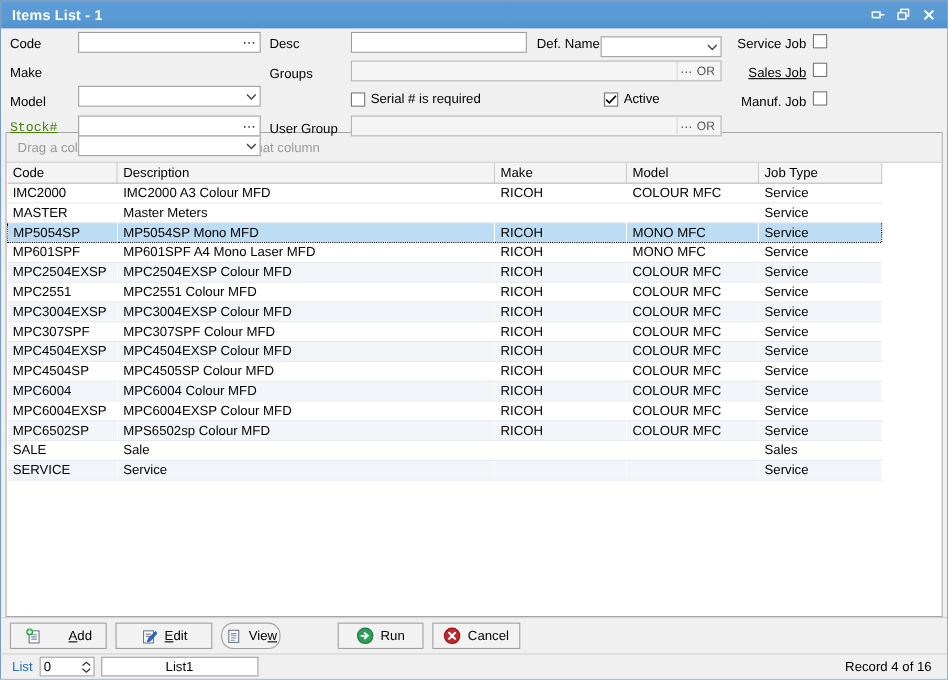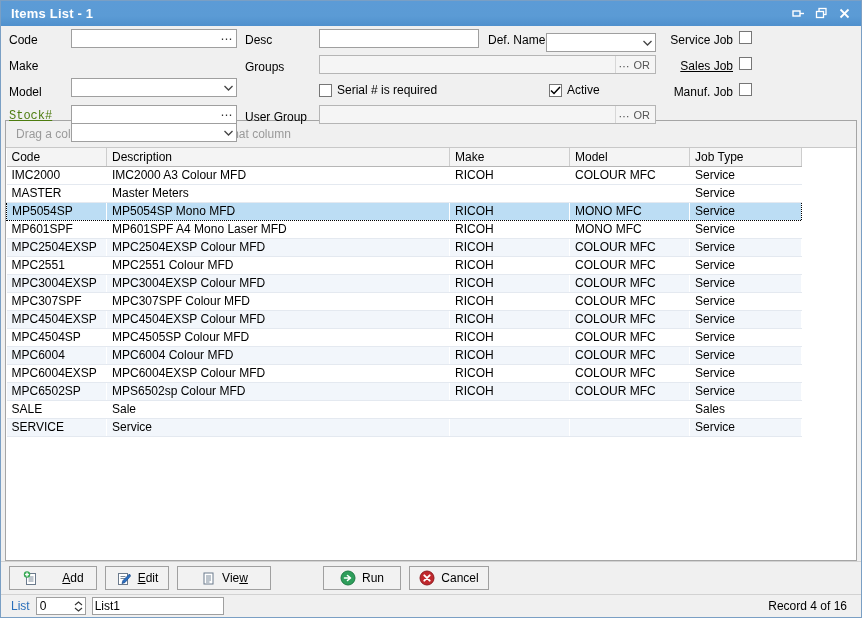--- a/index.html
+++ b/index.html
@@ -433,32 +433,32 @@
             <line x1="5.5" y1="6" x2="10.5" y2="6" stroke="#7b8a9a"></line>
             <line x1="5.5" y1="8" x2="10.5" y2="8" stroke="#7b8a9a"></line>
             <line x1="5.5" y1="10" x2="10.5" y2="10" stroke="#7b8a9a"></line>
             <circle cx="4" cy="3.5" r="3.2" fill="#35a853"></circle>
             <line x1="4" y1="1.6" x2="4" y2="5.4" stroke="#fff" stroke-width="1.4"></line>
             <line x1="2.1" y1="3.5" x2="5.9" y2="3.5" stroke="#fff" stroke-width="1.4"></line>
           </svg>
       </span>
       <span><span></span><u>A</u><span>dd</span></span>
     </div>
-    <div class="btn" style="width:64px;">
+    <div class="btn" style="width:88px;">
       <span class="ic">
         <svg width="15" height="15" viewBox="0 0 15 15">
             <rect x="2.5" y="2.5" width="9" height="11" fill="#fff" stroke="#6b7a8c" stroke-width="1"></rect>
             <line x1="4.5" y1="5.5" x2="9.5" y2="5.5" stroke="#7b8a9a"></line>
             <line x1="4.5" y1="7.5" x2="9.5" y2="7.5" stroke="#7b8a9a"></line>
             <path d="M13.5 3 L7 9.5 L6 12.5 L9 11.5 L14.5 5 Z" fill="#2b6fc2" stroke="#1f4f8f" stroke-width="0.8"></path>
           </svg>
       </span>
       <span><span></span><u>E</u><span>dit</span></span>
     </div>
-    <div class="btn" style="width:94px;">
+    <div class="btn" style="width:54px;border-radius:11px;">
       <span class="ic">
         <svg width="15" height="15" viewBox="0 0 15 15">
             <rect x="3" y="2" width="9" height="11" fill="#fff" stroke="#6b7a8c" stroke-width="1"></rect>
             <line x1="5" y1="5" x2="10" y2="5" stroke="#7b8a9a"></line>
             <line x1="5" y1="7" x2="10" y2="7" stroke="#7b8a9a"></line>
             <line x1="5" y1="9" x2="10" y2="9" stroke="#7b8a9a"></line>
             <line x1="5" y1="11" x2="8.5" y2="11" stroke="#7b8a9a"></line>
           </svg>
       </span>
       <span><span>Vie</span><u>w</u><span></span></span>
@@ -492,16 +492,16 @@
       <span class="v">0</span>
       <span class="arrows">
         <svg width="9" height="5" viewBox="0 0 9 5">
             <path d="M1 4 L4.5 1 L8 4" fill="none" stroke="#333" stroke-width="1.1"></path>
           </svg>
         <svg width="9" height="5" viewBox="0 0 9 5">
             <path d="M1 1 L4.5 4 L8 1" fill="none" stroke="#333" stroke-width="1.1"></path>
           </svg>
       </span>
     </span>
-    <input class="txt" style="width: 132px; height: 18px;" value="List1">
+    <input class="txt" style="width: 143px; height: 18px; text-align: center;" value="List1">
     <span class="record">Record 4 of 16</span>
   </div>
 </div>
 
 </body></html>

